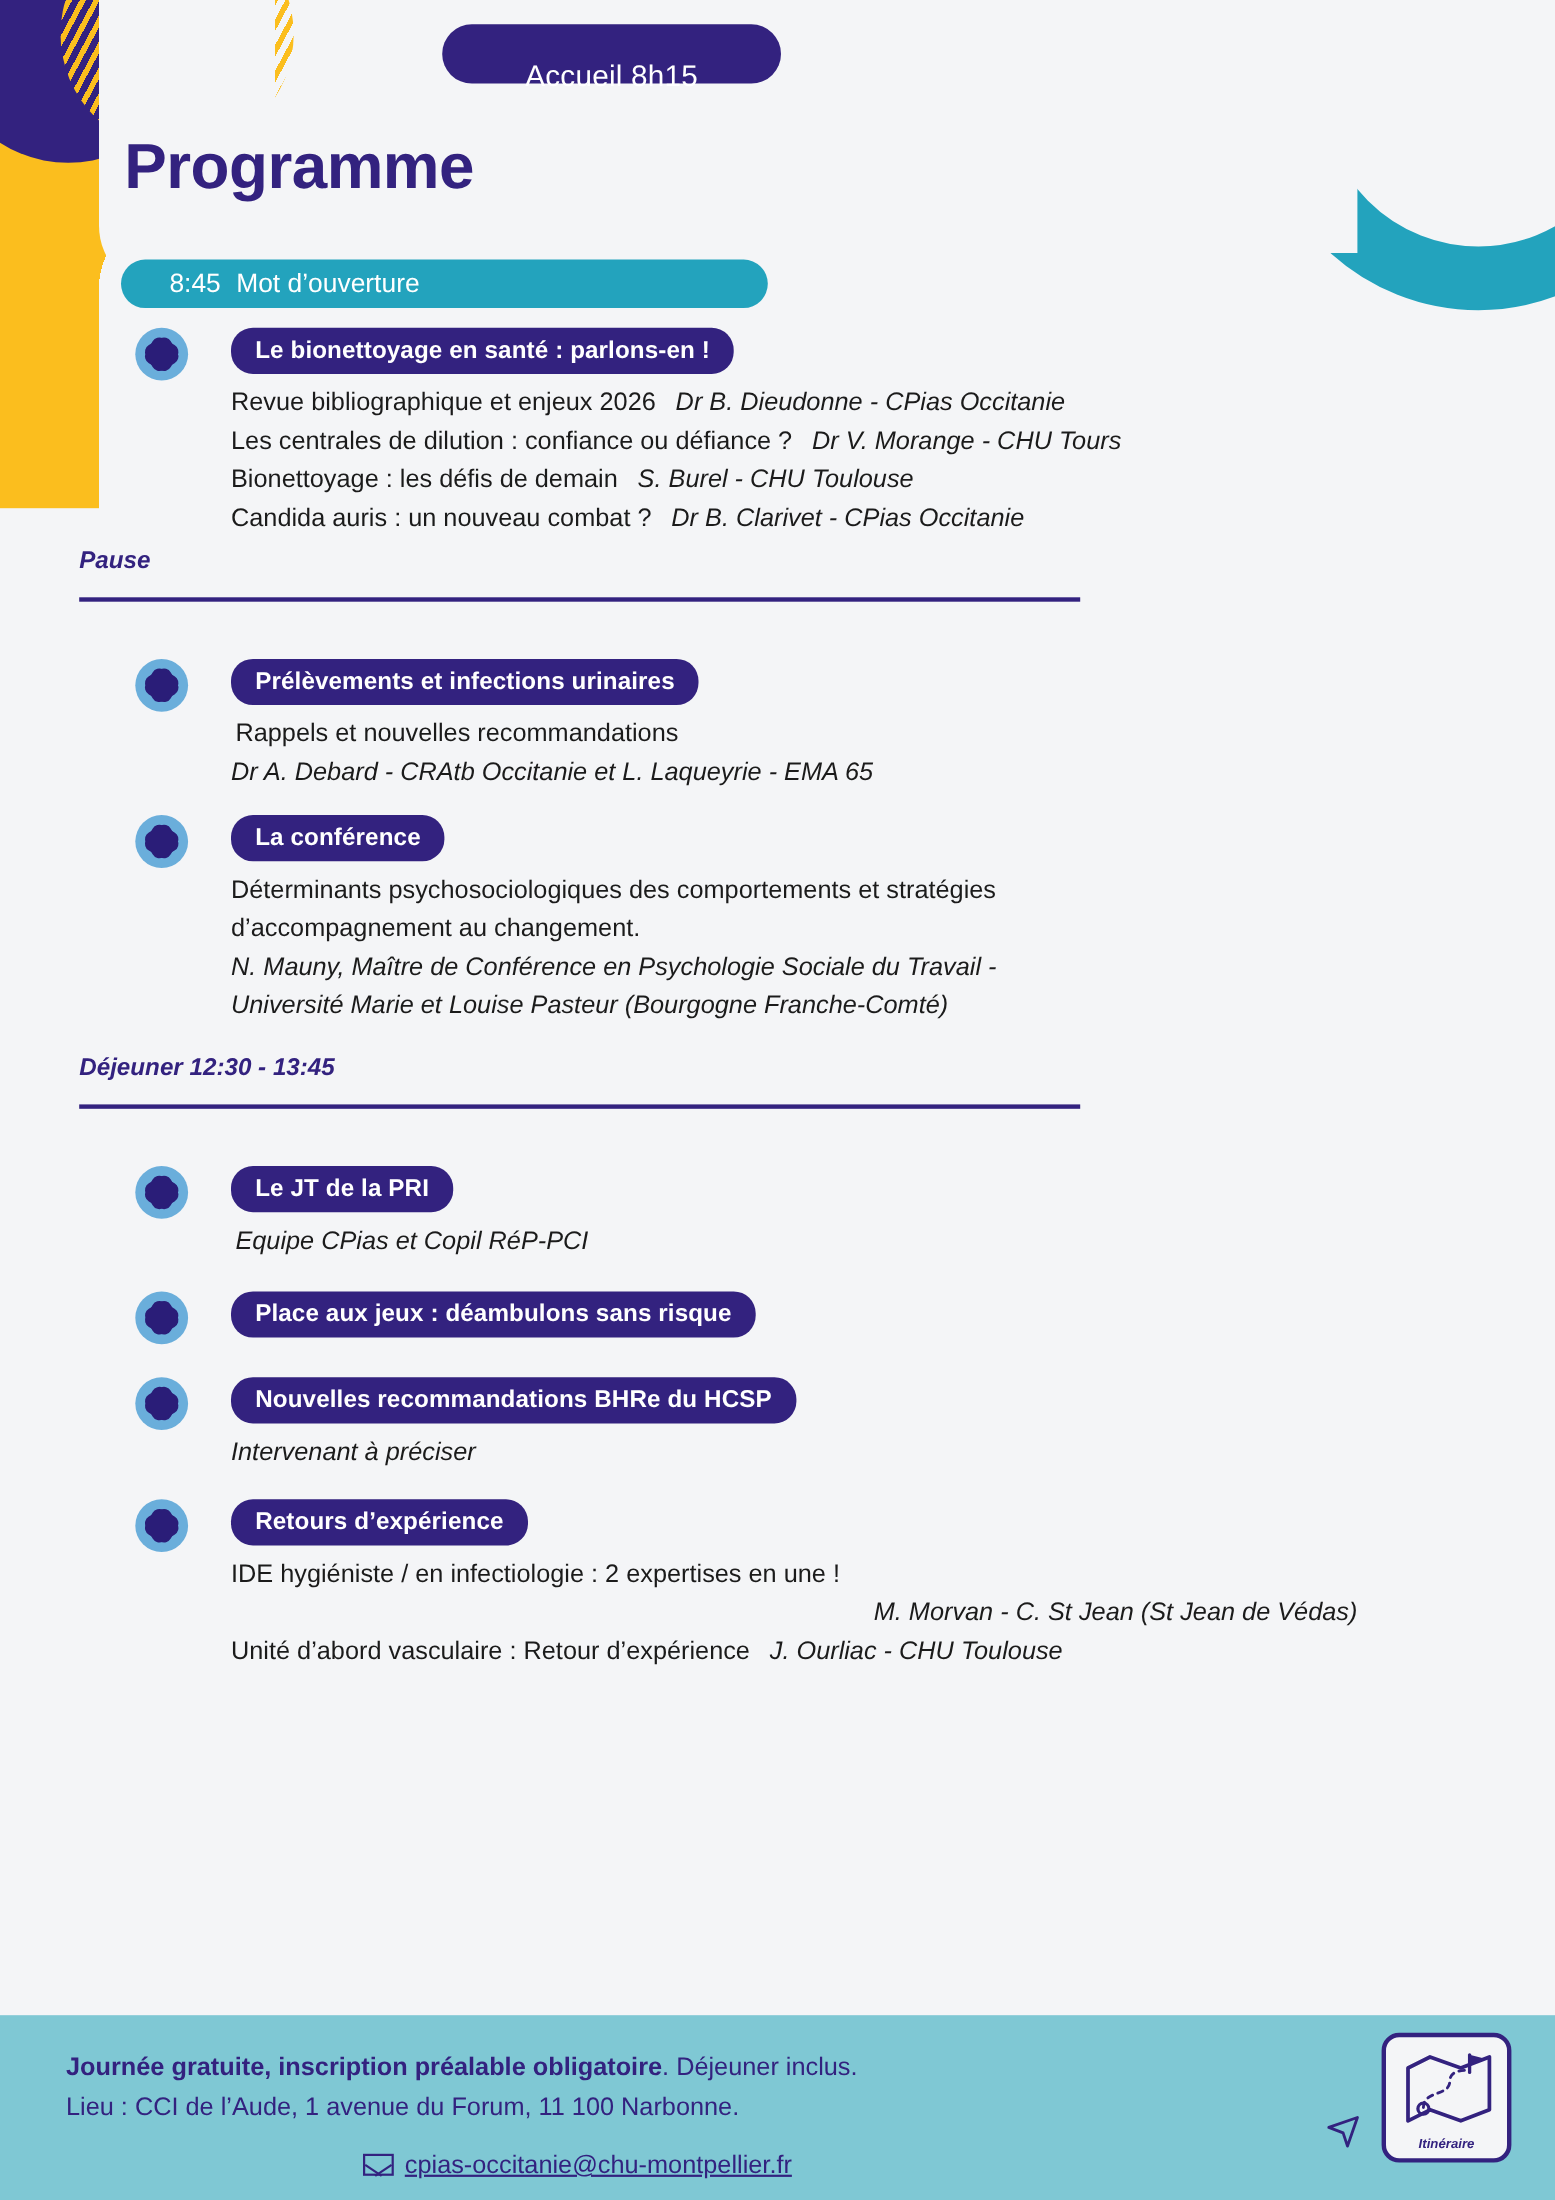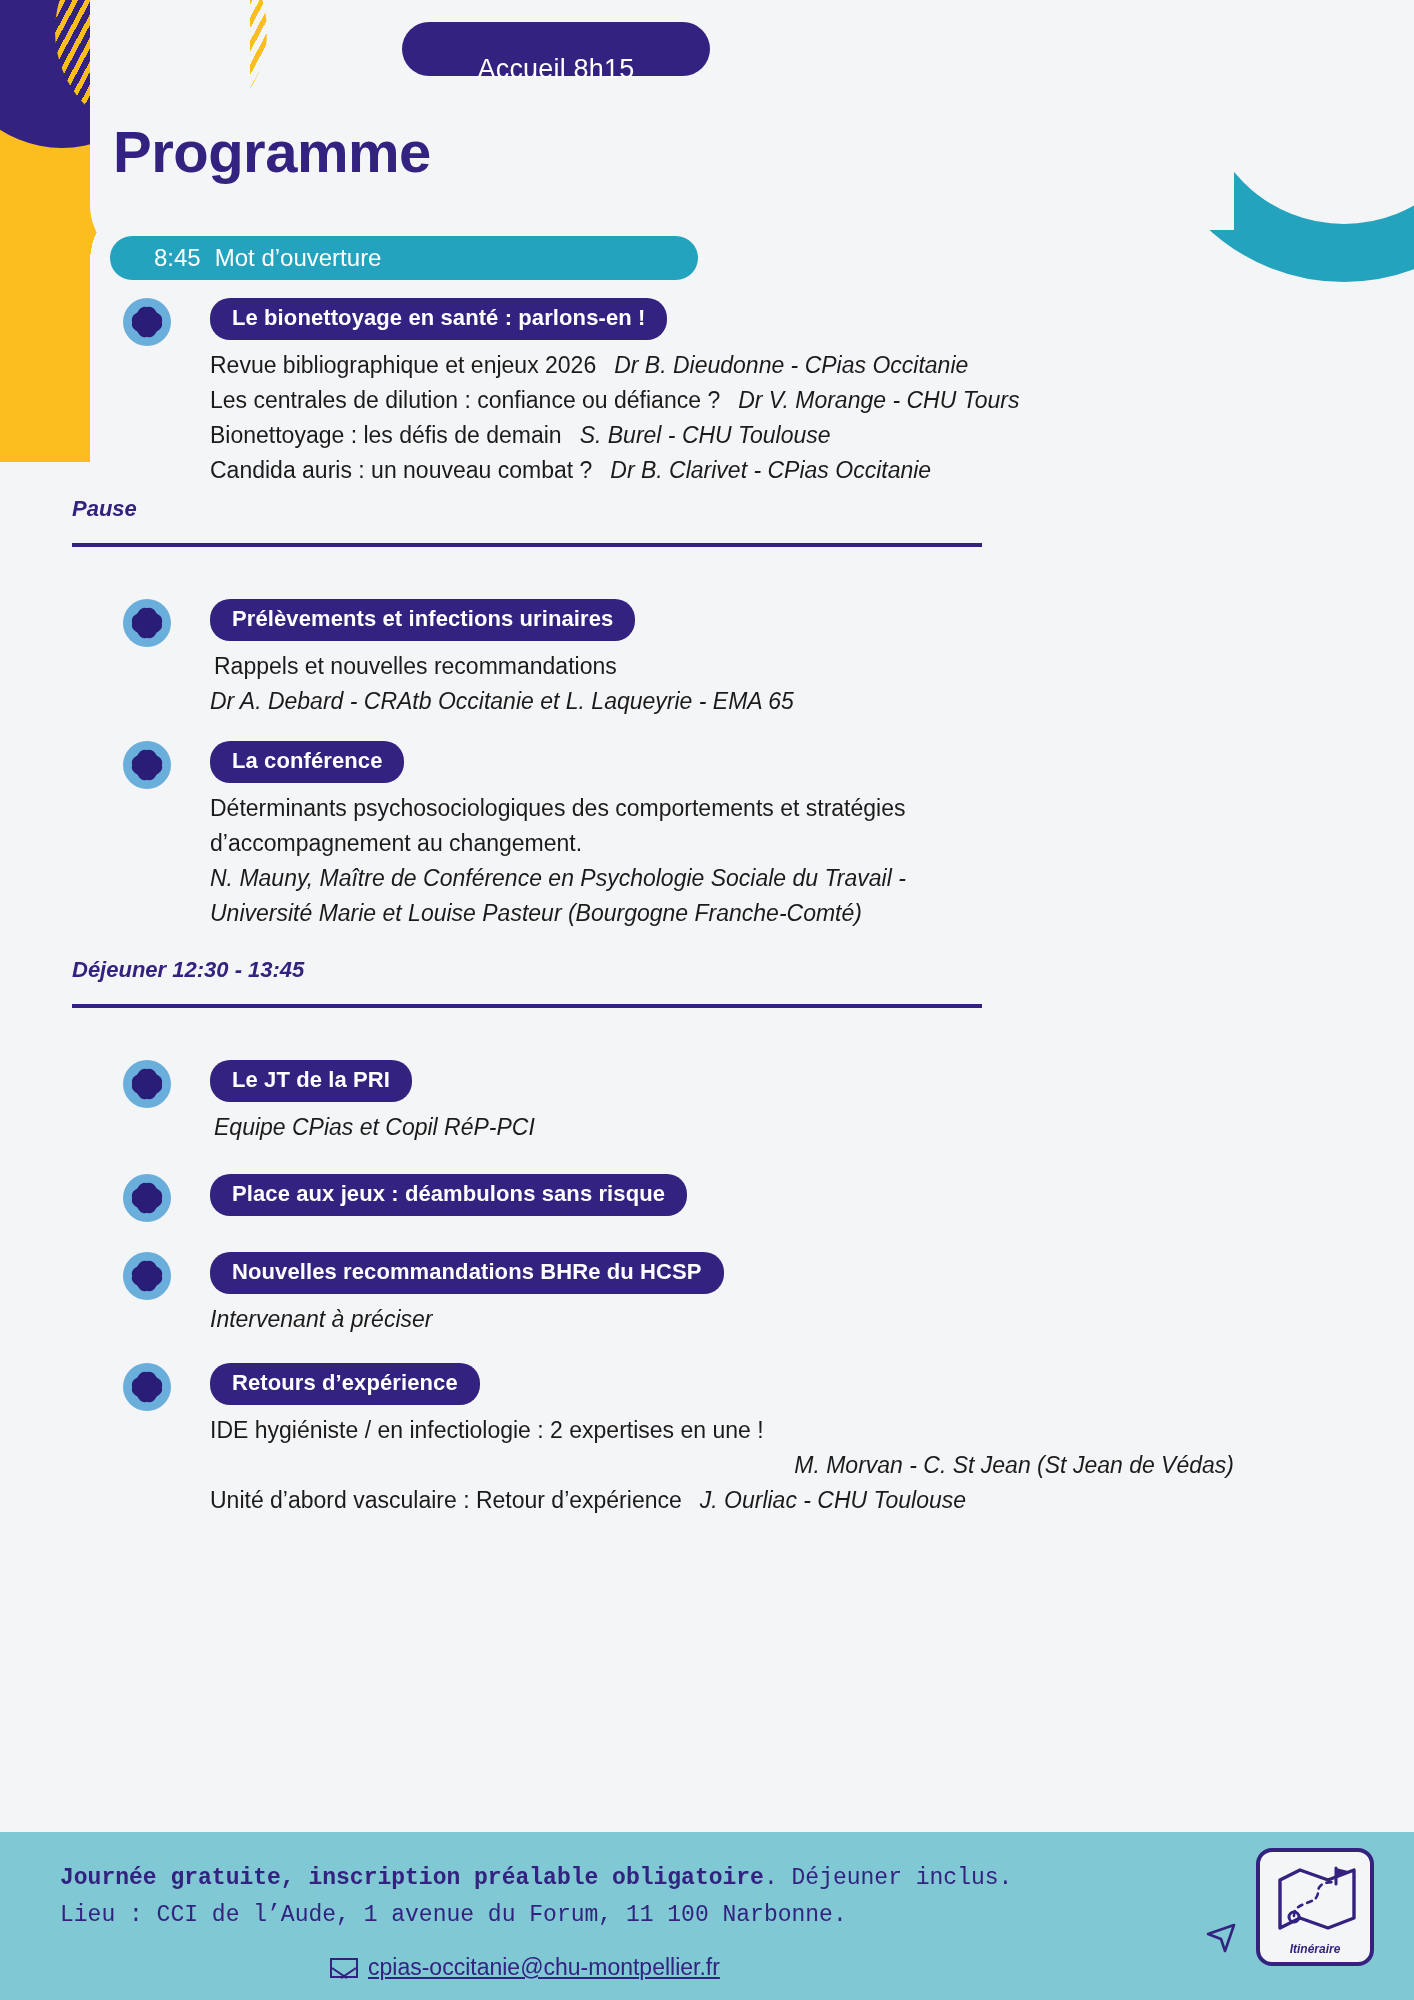--- a/index.html
+++ b/index.html
@@ -228,21 +228,20 @@
     position: absolute;
     left: 0; bottom: 0;
     width: 1414px; height: 168px;
     background: #7fc8d4;
     z-index: 7;
   }
   .footer-text {
     position: absolute;
     left: 60px; top: 28px;
     color: #33227f;
-    font-family: Liberation Mono, monospace;
   }
   .footer-line1 { font-size: 23px; line-height: 1.6; }
   .footer-line1 b { font-weight: bold; }
   .footer-line2 { font-size: 23px; line-height: 1.6; }
   .footer-mail {
     position: absolute;
     left: 330px; top: 122px;
     display: flex;
     align-items: center;
     gap: 10px;

